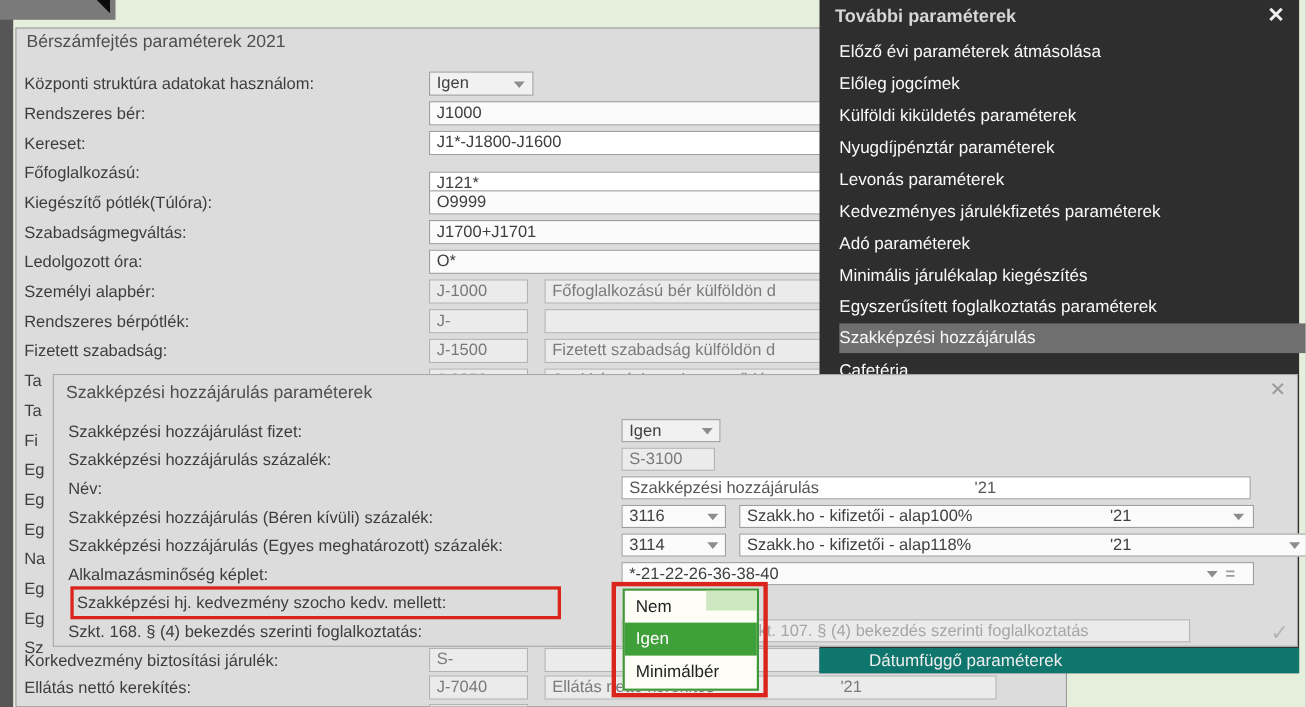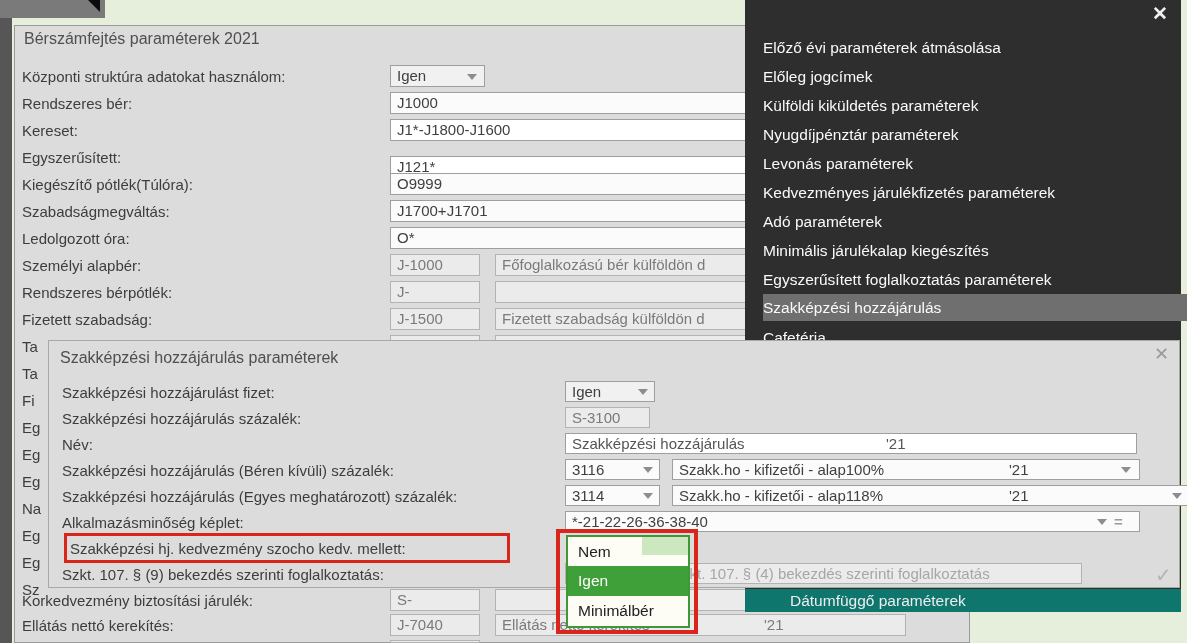--- a/index.html
+++ b/index.html
@@ -43,21 +43,21 @@
       <span>Igen</span>
       <span class="arrow" style="right:7px;top:8px;"></span>
     </div>
 
     <div class="label" style="left:22px;top:95px;text-align:right;">Rendszeres bér:</div>
     <div class="field" style="left:390px;top:92px;width:516px;">J1000</div>
 
     <div class="label" style="left:22px;top:122px;">Kereset:</div>
     <div class="field ro" style="left:390px;top:119px;width:516px;">J1*-J1800-J1600</div>
 
-    <div class="label" style="left:22px;top:149px;">Egyszerűsített:</div>
+    <div class="label" style="left:22px;top:149px;">Főfoglalkozású:</div>
     <div class="field ro" style="left:390px;top:156px;width:516px;">J121*</div>
 
     <div class="label" style="left:22px;top:176px;">Kiegészítő pótlék(Túlóra):</div>
     <div class="field" style="left:390px;top:173px;width:516px;">O9999</div>
 
     <div class="label" style="left:22px;top:203px;">Szabadságmegváltás:</div>
     <div class="field" style="left:390px;top:200px;width:516px;">J1700+J1701</div>
 
     <div class="label" style="left:22px;top:230px;">Ledolgozott óra:</div>
     <div class="field" style="left:390px;top:227px;width:516px;">O*</div>
@@ -96,20 +96,21 @@
     <div class="field dis" style="left:390px;top:614px;width:90px;">J-7040</div>
     <div class="field dis" style="left:495px;top:614px;width:411px;">
       <span>Ellátás nettó kerekítés</span>
       <span class="yr" style="left:268px;line-height:20px;">'21</span>
     </div>
     <div class="field dis" style="left:390px;top:640px;width:90px;height:3px;"></div>
   </div>
 
   <div style="position:absolute;inset:0;z-index:6;">
     <div class="abs" style="left:745px;top:0;width:436px;height:612px;background:#2e2e2e;"></div>
+    <div class="abs" style="left:759px;top:6px;font-size:16.5px;font-weight:bold;color:#d6d6d6;white-space:nowrap;">További paraméterek</div>
     <div class="abs" style="left:1152px;top:2px;font-size:19px;font-weight:bold;color:#f0f0f0;cursor:pointer;">✕</div>
 
     <div class="panel-item" style="top:33px;">Előző évi paraméterek átmásolása</div>
     <div class="panel-item" style="top:62px;">Előleg jogcímek</div>
     <div class="panel-item" style="top:91px;">Külföldi kiküldetés paraméterek</div>
     <div class="panel-item" style="top:120px;">Nyugdíjpénztár paraméterek</div>
     <div class="panel-item" style="top:149px;">Levonás paraméterek</div>
     <div class="panel-item" style="top:178px;">Kedvezményes járulékfizetés paraméterek</div>
     <div class="panel-item" style="top:207px;">Adó paraméterek</div>
     <div class="panel-item" style="top:236px;">Minimális járulékalap kiegészítés</div>
@@ -165,21 +166,21 @@
 
     <div class="label" style="left:62px;top:514px;">Alkalmazásminőség képlet:</div>
     <div class="field dlg" style="left:565px;top:511px;width:575px;">
       <span>*-21-22-26-36-38-40</span>
       <span class="arrow" style="right:32px;top:7px;"></span>
       <span class="yr" style="left:548px;color:#9a9a9a;font-weight:bold;">=</span>
     </div>
 
     <div class="label" style="left:70px;top:540px;">Szakképzési hj. kedvezmény szocho kedv. mellett:</div>
 
-    <div class="label" style="left:62px;top:566px;">Szkt. 107. § (9) bekezdés szerinti foglalkoztatás:</div>
+    <div class="label" style="left:62px;top:566px;">Szkt. 168. § (4) bekezdés szerinti foglalkoztatás:</div>
     <div class="field dlg dis" style="left:565px;top:563px;width:517px;color:#a6a6a6;text-indent:100px;">Szkt. 107. § (4) bekezdés szerinti foglalkoztatás</div>
     <div class="abs" style="left:1155px;top:563px;font-size:20px;color:#b4b4b4;">✓</div>
   </div>
 
   <div style="position:absolute;inset:0;z-index:15;">
     <div class="abs" style="left:566px;top:535px;width:124px;height:93px;background:#fdfdf5;border:2px solid #3e9739;box-sizing:border-box;">
       <div class="abs" style="right:0;top:0;width:46px;height:18px;background:#cde8c0;"></div>
       <div class="dd-item" style="height:29px;line-height:29px;position:relative;">Nem</div>
       <div class="dd-item" style="background:#3fa03a;color:#ffffff;position:relative;">Igen</div>
       <div class="dd-item" style="position:relative;">Minimálbér</div>

